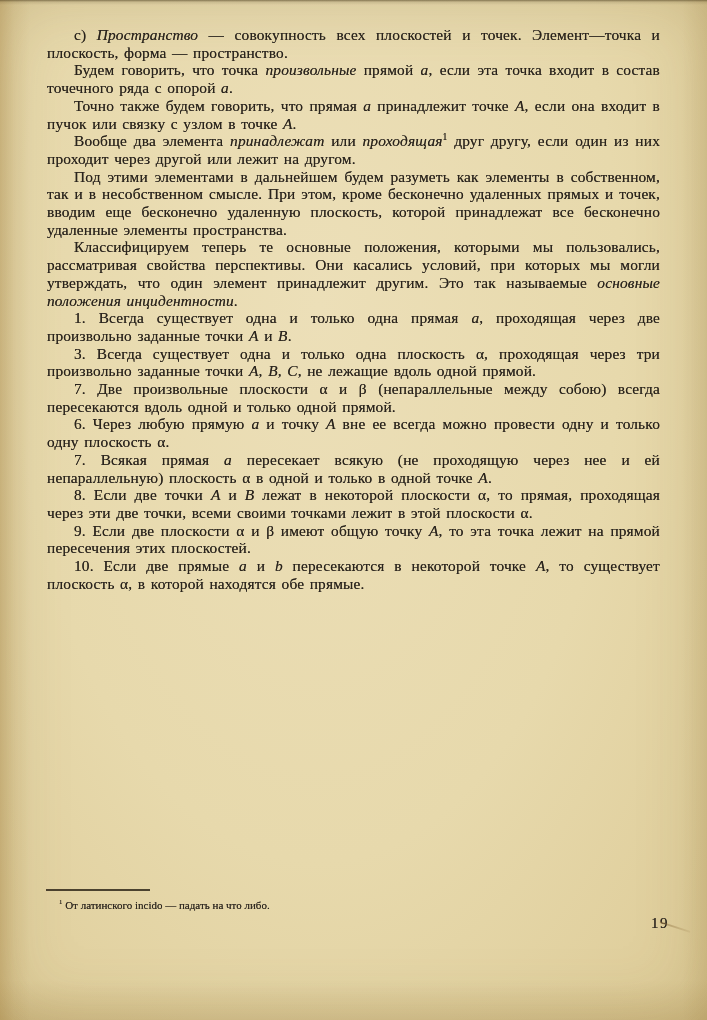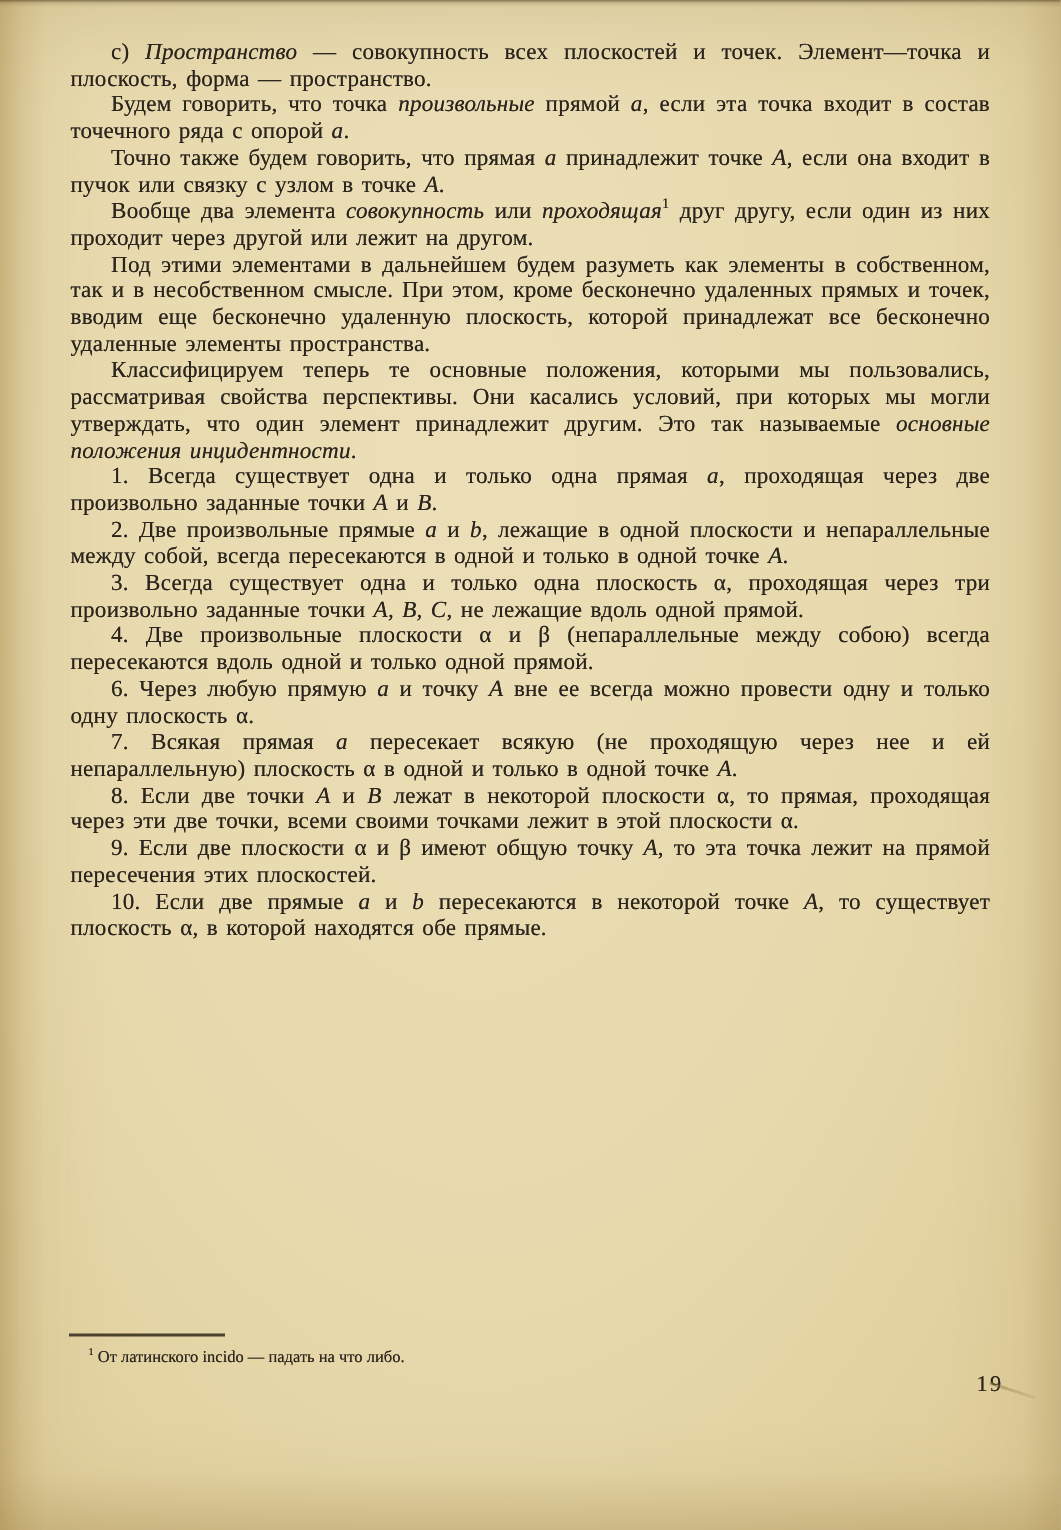--- a/index.html
+++ b/index.html
@@ -73,27 +73,26 @@
   }
 </style>
 </head>
 <body>
 
 <div class="page">
   <div class="text-block" id="paragraphs">
       <p class="para">с) <i>Пространство</i> — совокупность всех плоскостей и точек. Элемент—точка и плоскость, форма — пространство.</p>
       <p class="para">Будем говорить, что точка <i>произвольные</i> прямой <i>а</i>, если эта точка входит в состав точечного ряда с опорой <i>а</i>.</p>
       <p class="para">Точно также будем говорить, что прямая <i>а</i> принадлежит точке <i>А</i>, если она входит в пучок или связку с узлом в точке <i>А</i>.</p>
-      <p class="para">Вообще два элемента <i>совокупность</i> или <i>проходящая</i><sup>1</sup> друг другу, если один из них проходит через другой или лежит на другом.</p>
+      <p class="para">Вообще два элемента <i>принадлежат</i> или <i>проходящая</i><sup>1</sup> друг другу, если один из них проходит через другой или лежит на другом.</p>
       <p class="para">Под этими элементами в дальнейшем будем разуметь как элементы в собственном, так и в несобственном смысле. При этом, кроме бесконечно удаленных прямых и точек, вводим еще бесконечно удаленную плоскость, которой принадлежат все бесконечно удаленные элементы пространства.</p>
       <p class="para">Классифицируем теперь те основные положения, которыми мы пользовались, рассматривая свойства перспективы. Они касались условий, при которых мы могли утверждать, что один элемент принадлежит другим. Это так называемые <i>основные положения инцидентности</i>.</p>
       <p class="para">1. Всегда существует одна и только одна прямая <i>а</i>, проходящая через две произвольно заданные точки <i>А</i> и <i>В</i>.</p>
-      <p class="para">2. Две произвольные прямые <i>а</i> и <i>b</i>, лежащие в одной плоскости и непараллельные между собой, всегда пересекаются в одной и только в одной точке <i>А</i>.</p>
       <p class="para">3. Всегда существует одна и только одна плоскость α, проходящая через три произвольно заданные точки <i>А, В, С</i>, не лежащие вдоль одной прямой.</p>
-      <p class="para">4. Две произвольные плоскости α и β (непараллельные между собою) всегда пересекаются вдоль одной и только одной прямой.</p>
+      <p class="para">7. Две произвольные плоскости α и β (непараллельные между собою) всегда пересекаются вдоль одной и только одной прямой.</p>
       <p class="para">6. Через любую прямую <i>а</i> и точку <i>А</i> вне ее всегда можно провести одну и только одну плоскость α.</p>
       <p class="para">7. Всякая прямая <i>а</i> пересекает всякую (не проходящую через нее и ей непараллельную) плоскость α в одной и только в одной точке <i>А</i>.</p>
       <p class="para">8. Если две точки <i>А</i> и <i>В</i> лежат в некоторой плоскости α, то прямая, проходящая через эти две точки, всеми своими точками лежит в этой плоскости α.</p>
       <p class="para">9. Если две плоскости α и β имеют общую точку <i>А</i>, то эта точка лежит на прямой пересечения этих плоскостей.</p>
       <p class="para">10. Если две прямые <i>а</i> и <i>b</i> пересекаются в некоторой точке <i>А</i>, то существует плоскость α, в которой находятся обе прямые.</p>
     </div>
   <div class="footnote-rule"></div>
   <div class="footnote" id="footnote"><sup>1</sup> От латинского  incido — падать на что либо.</div>
   <div class="page-number">19</div>
   <div class="scan-artifact"></div>

